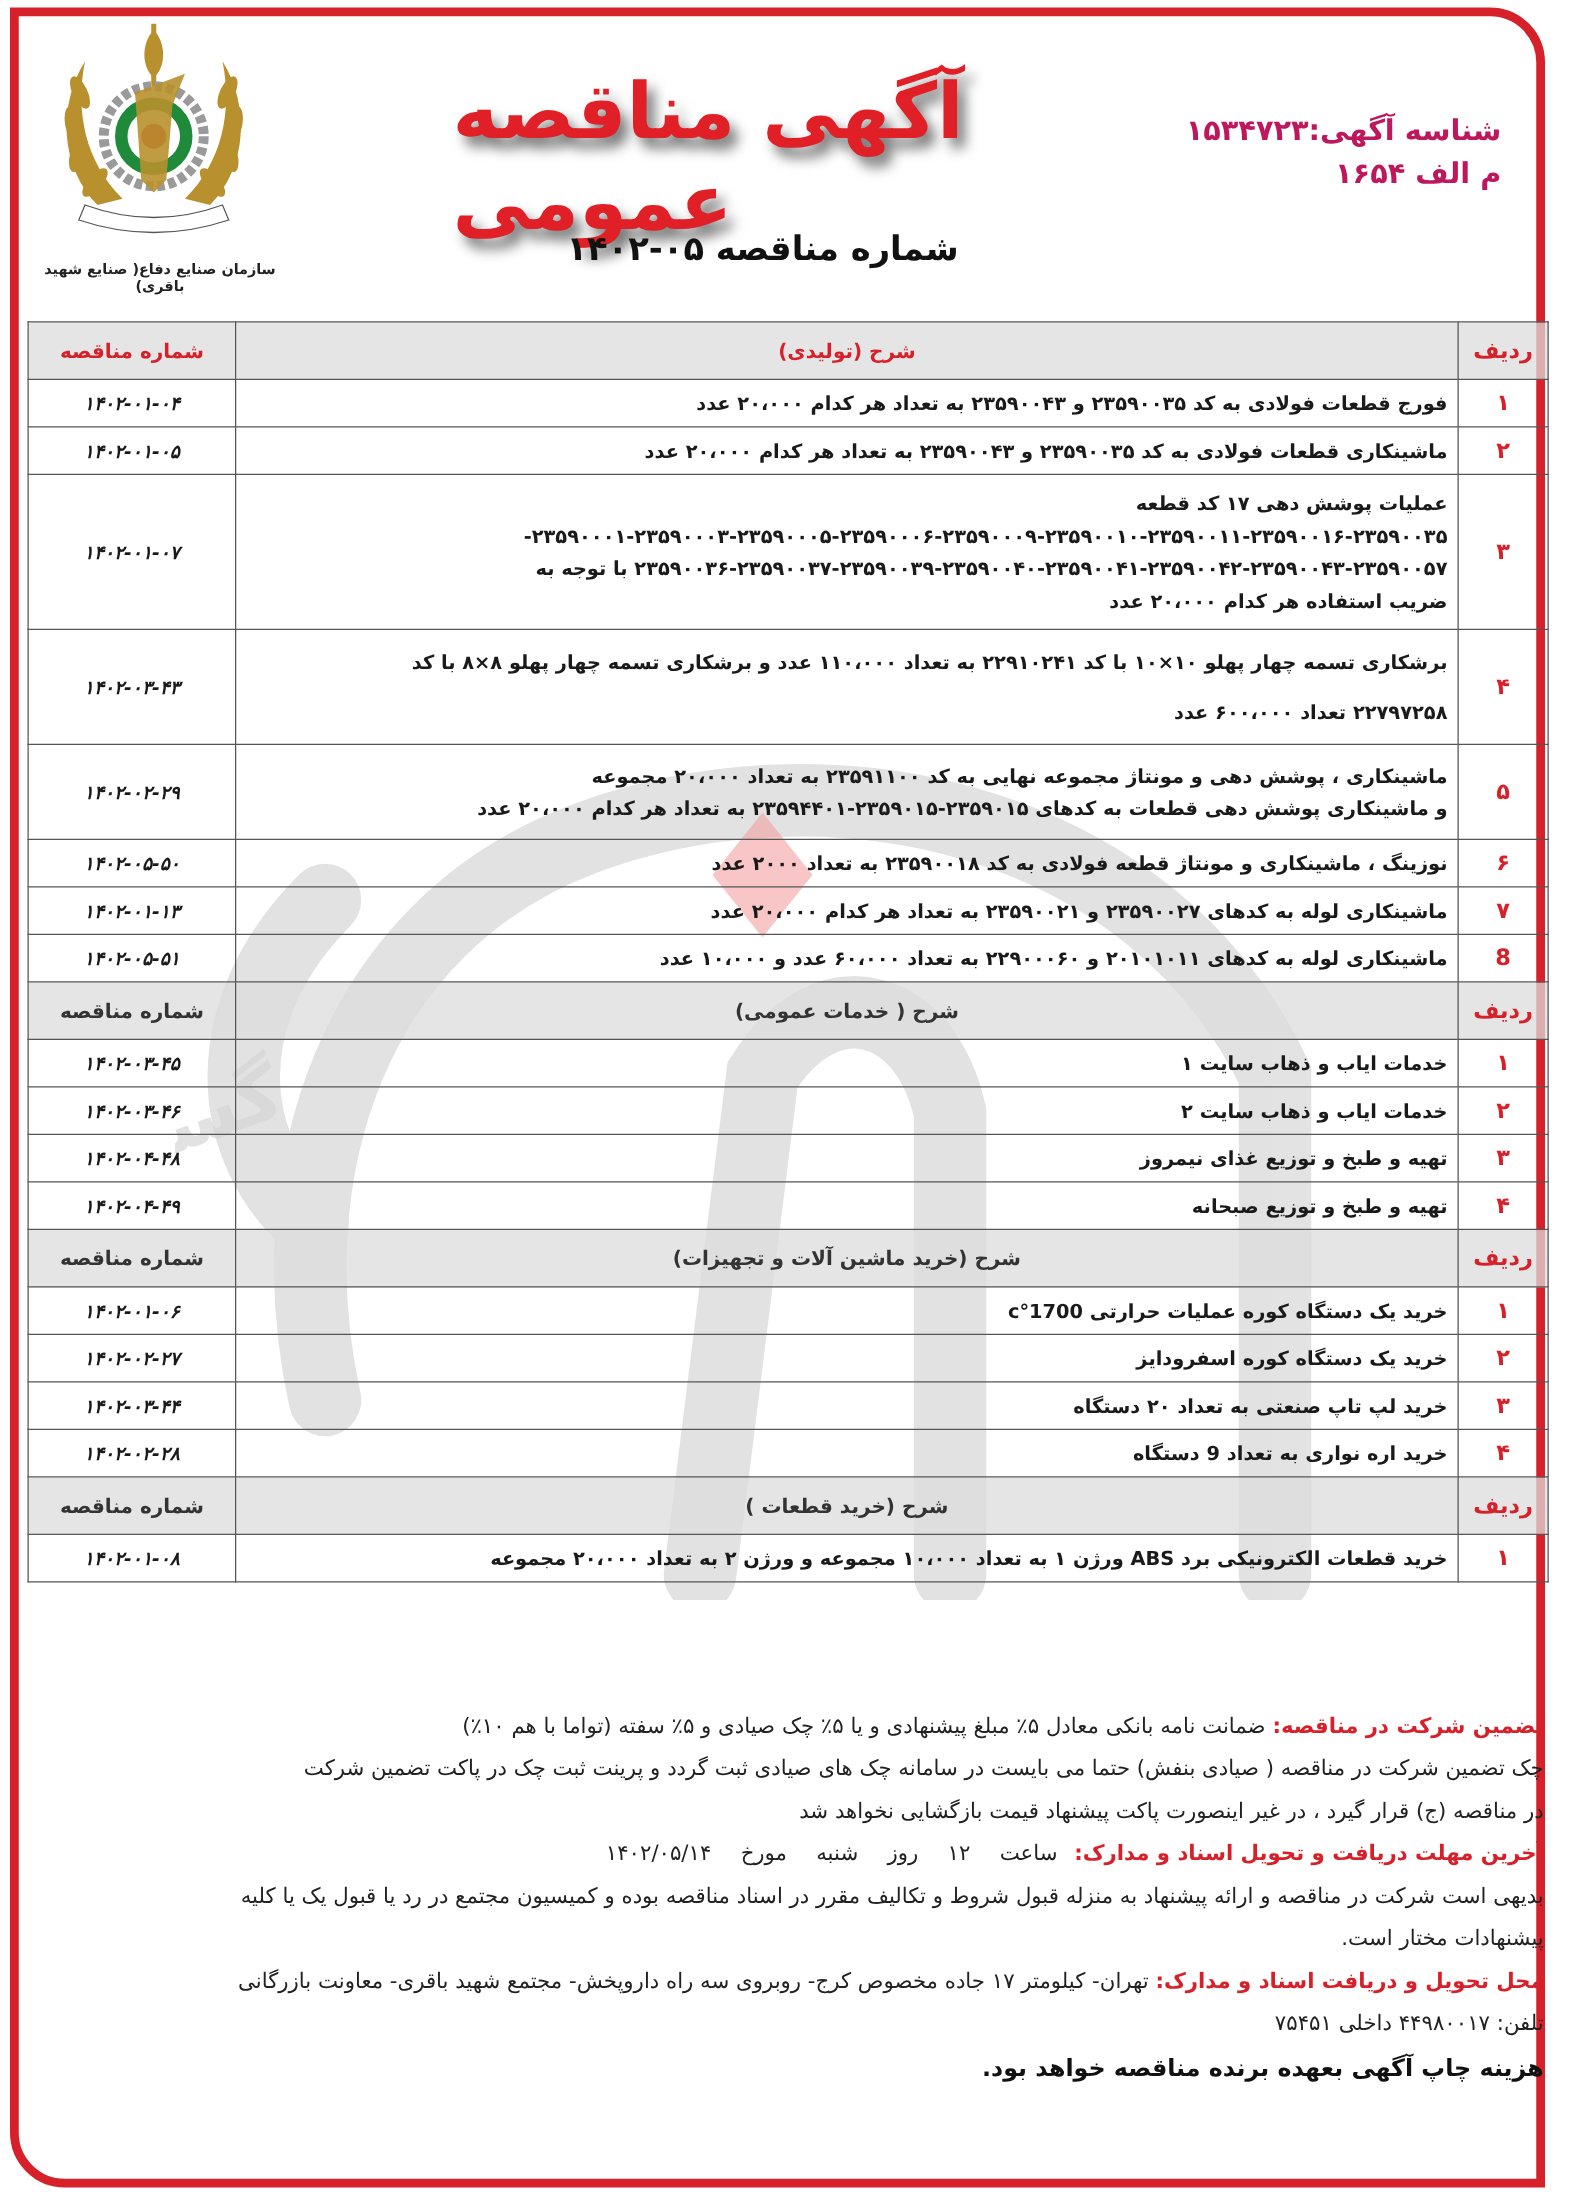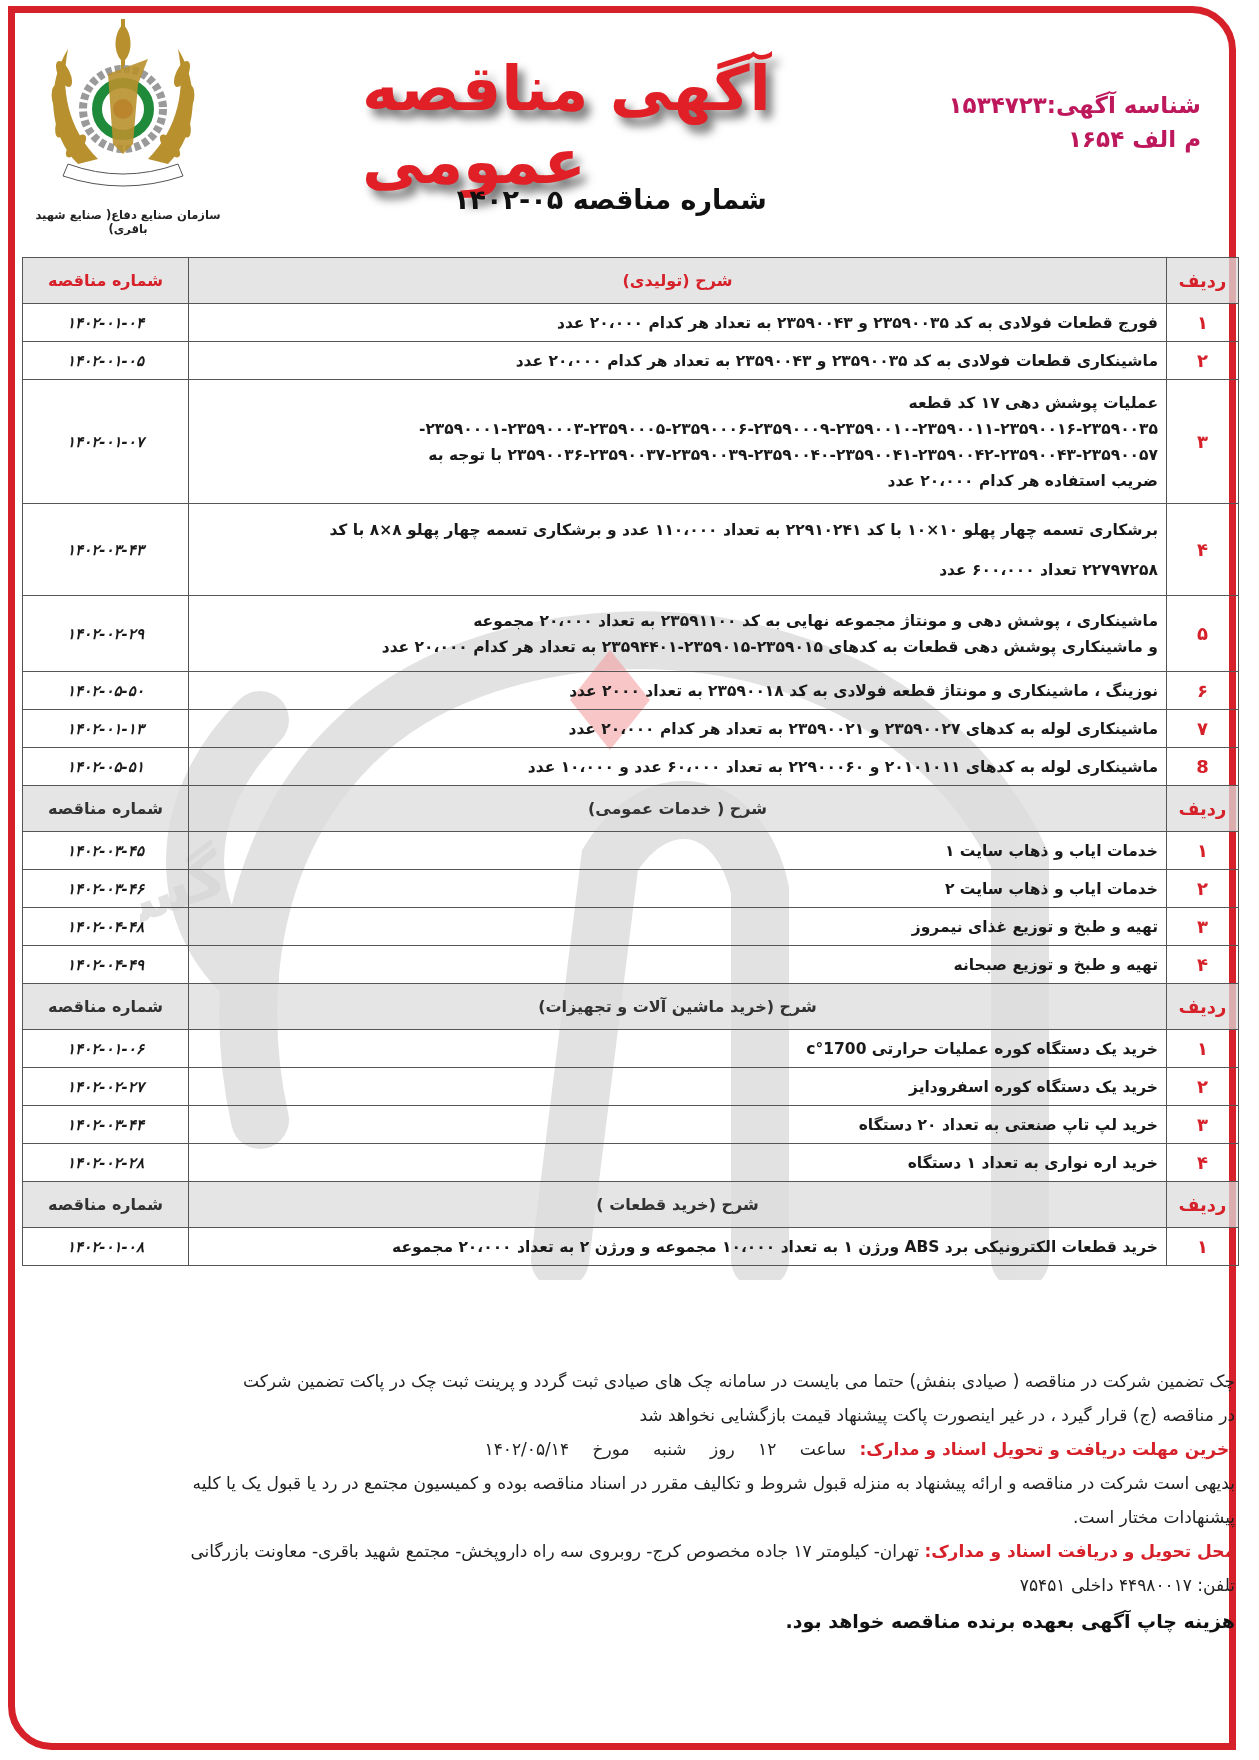--- a/index.html
+++ b/index.html
@@ -248,41 +248,44 @@
     <tr class="r1">
       <td class="row-no">۳</td>
       <td>
           <span class="desc-line">خرید لپ تاپ صنعتی به تعداد ۲۰ دستگاه</span>
         </td>
       <td class="tnum">۱۴۰۲-۰۳-۴۴</td>
     </tr>
     <tr class="r1">
       <td class="row-no">۴</td>
       <td>
-          <span class="desc-line">خرید اره نواری به تعداد ۱ دستگاه</span>
+          <span class="desc-line">خرید اره نواری به تعداد 9 دستگاه</span>
         </td>
       <td class="tnum">۱۴۰۲-۰۲-۲۸</td>
     </tr>
 
     <tr class="hdr">
       <td class="h-row">ردیف</td>
       <td class="h-desc">شرح (خرید قطعات )</td>
       <td class="h-num">شماره مناقصه</td>
     </tr>
     <tr class="r1">
       <td class="row-no">۱</td>
       <td>
           <span class="desc-line">خرید قطعات الکترونیکی برد ABS ورژن ۱ به تعداد ۱۰،۰۰۰ مجموعه و ورژن ۲ به تعداد ۲۰،۰۰۰ مجموعه</span>
         </td>
       <td class="tnum">۱۴۰۲-۰۱-۰۸</td>
     </tr>
   </tbody>
 </table>
 
 <div class="notes">
+  <p>
+    <span class="label">تضمین شرکت در مناقصه:</span><span> ضمانت نامه بانکی معادل ۵٪ مبلغ پیشنهادی و یا ۵٪ چک صیادی و ۵٪ سفته (تواما با هم ۱۰٪)</span>
+  </p>
   <p>چک تضمین شرکت در مناقصه ( صیادی بنفش) حتما می بایست در سامانه چک های صیادی ثبت گردد و پرینت ثبت چک در پاکت تضمین شرکت</p>
   <p>در مناقصه (ج) قرار گیرد ، در غیر اینصورت پاکت پیشنهاد قیمت بازگشایی نخواهد شد</p>
   <p class="deadline-values">
     <span class="label" style="margin-left:8px">آخرین مهلت دریافت و تحویل اسناد و مدارک:</span>
     <span>ساعت</span>
     <span>۱۲</span>
     <span>روز</span>
     <span>شنبه</span>
     <span>مورخ</span>
     <span>۱۴۰۲/۰۵/۱۴</span>

